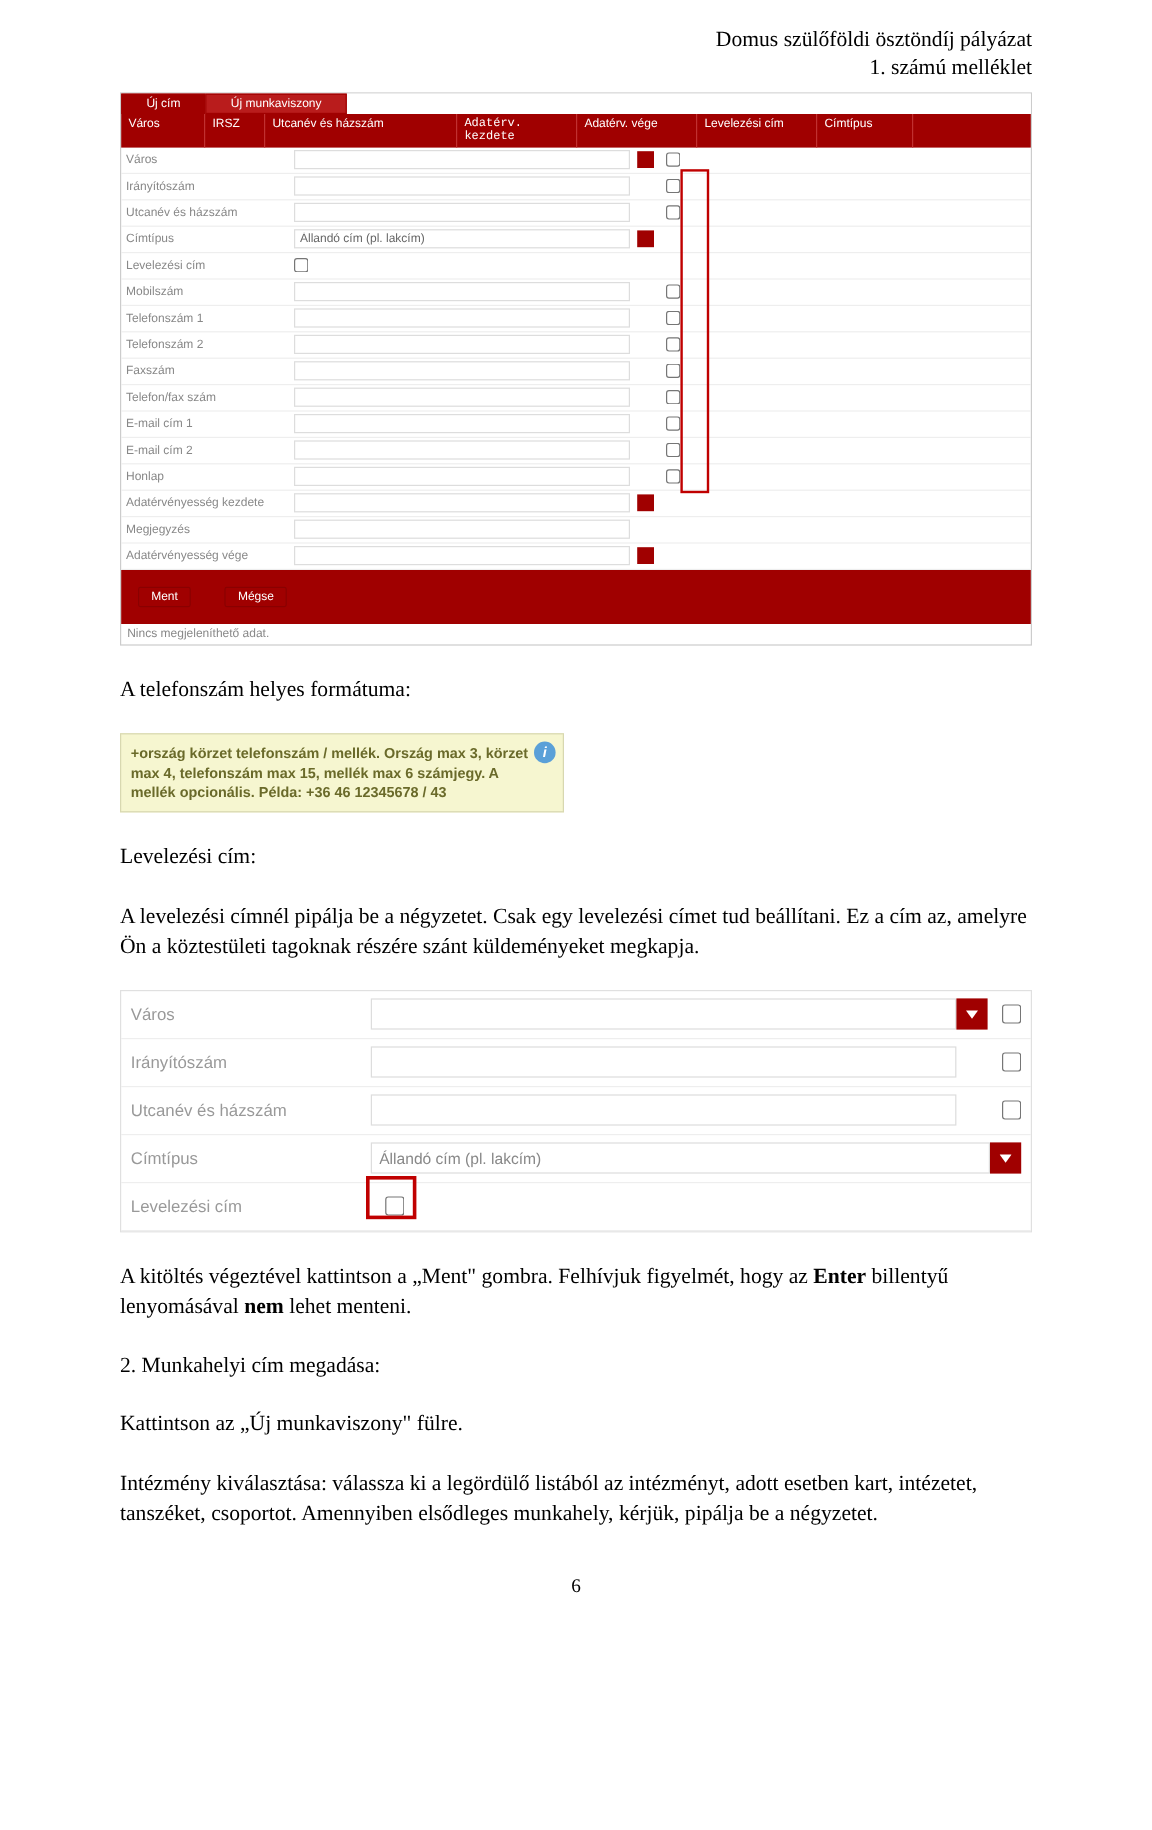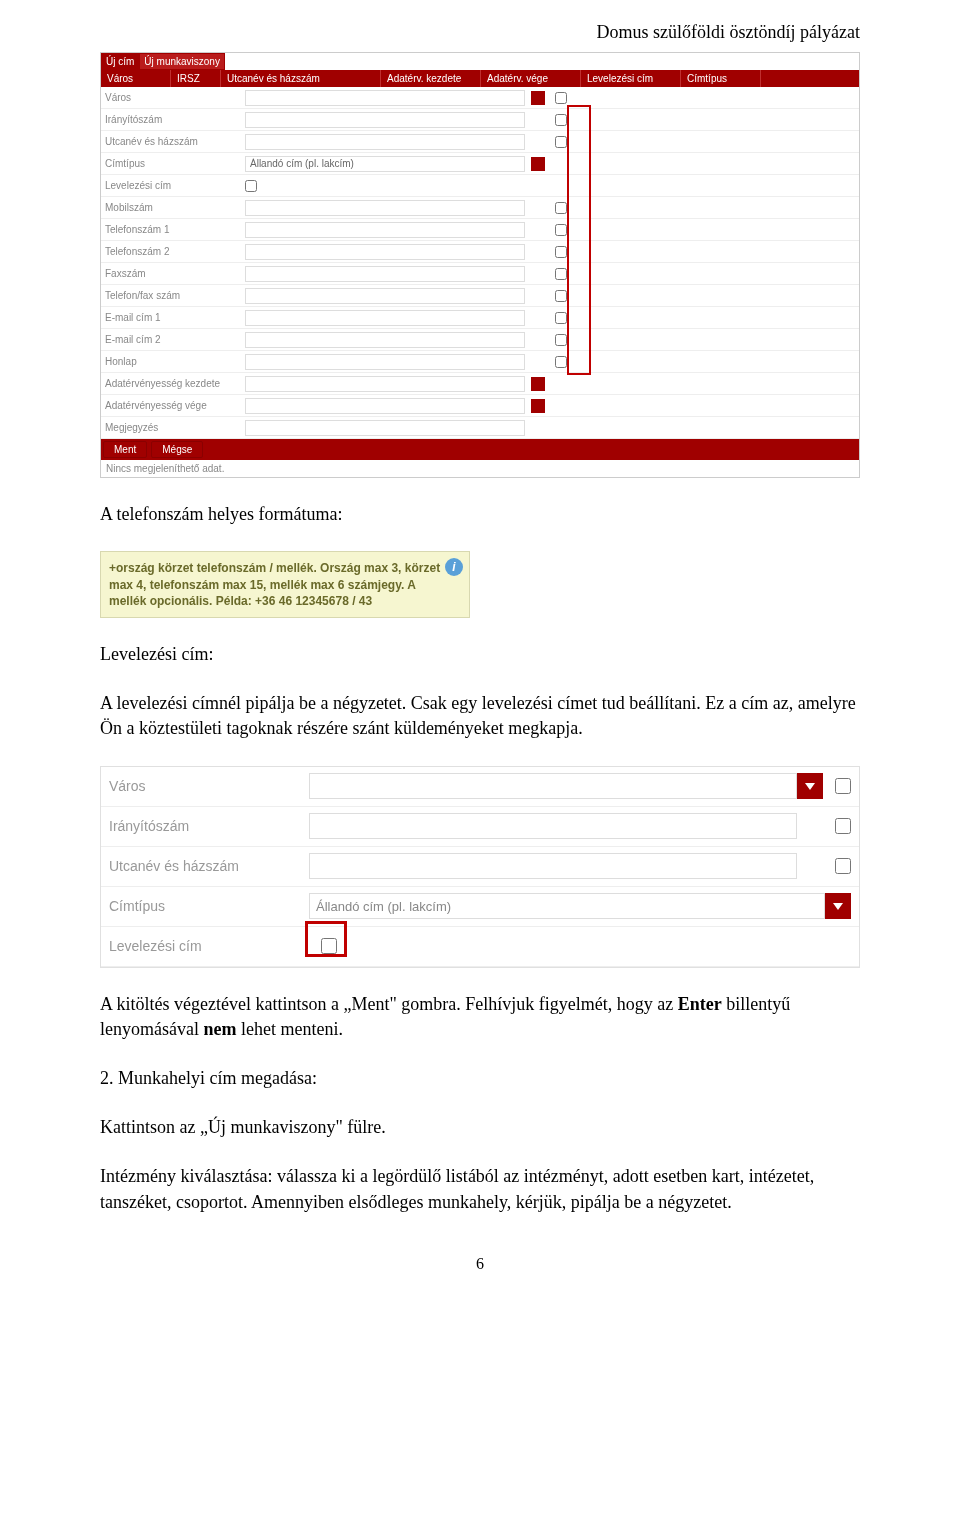--- a/index.html
+++ b/index.html
@@ -27,38 +27,38 @@
     font-size: 11px;
     color: #555;
     margin-bottom: 18px;
   }
   .tabs {
     display: flex;
     background: #fff;
   }
   .tab {
     font-size: 10px;
-    padding: 2px 4px;
+    padding: 2px 20px;
     border: 1px solid #a00000;
     background: #a00000;
     color: #fff;
   }
   .tab + .tab { margin-left: 0; }
   .colhdr {
     display: flex;
     background: #a00000;
     color: #fff;
     font-size: 10px;
   }
   .colhdr div {
     padding: 3px 6px;
     border-right: 1px solid #c03030;
   }
   .c1{width:70px;} .c2{width:50px;} .c3{width:160px;}
-  .c4{width:100px;} .c5{width:100px;} .c6{width:100px;} .c7{width:80px;}
+  .c4{width:100px;font-family:Liberation Mono, monospace;} .c5{width:100px;} .c6{width:100px;} .c7{width:80px;}
   .frmrow {
     display: flex;
     align-items: center;
     border-bottom: 1px solid #eee;
     min-height: 22px;
     padding: 2px 4px;
   }
   .frmlabel {
     width: 140px;
     color: #888;
@@ -98,21 +98,21 @@
     display: flex;
     background: #a00000;
   }
   .sbtn {
     background: #a00000;
     color: #fff;
     border: 1px solid #8a0000;
     border-radius: 2px;
     font-size: 10px;
     padding: 2px 10px;
-    margin: 2px;
+    margin: 14px;
     font-family: Verdana, Arial, sans-serif;
   }
   .nodata {
     font-size: 10px;
     color: #888;
     padding: 3px 5px;
   }
 
   
   .bodytext {
@@ -213,20 +213,21 @@
     margin-top: 40px;
   }
 </style>
 </head>
 <body>
 
 <div class="page">
 
   <div class="header-right">
     <div>Domus szülőföldi ösztöndíj pályázat</div>
+    <div>1. számú melléklet</div>
   </div>
 
   <div class="sshot">
     <div class="tabs">
       <div class="tab">Új cím</div>
       <div class="tab" style="background:#b91c1c;">Új munkaviszony</div>
     </div>
     <div class="colhdr">
       <div class="c1">Város</div>
       <div class="c2">IRSZ</div>
@@ -313,27 +314,27 @@
           <input class="frminput" style="">
           <div style="width:14px;margin-left:6px;"></div>
           <input type="checkbox" class="chk" style="">
         </div>
       <div class="frmrow">
           <div class="frmlabel">Adatérvényesség kezdete</div>
           <input class="frminput" style="">
           <div class="redsq"></div>
         </div>
       <div class="frmrow">
+          <div class="frmlabel">Megjegyzés</div>
+          <input class="frminput" style="">
+        </div>
+      <div class="frmrow">
           <div class="frmlabel">Adatérvényesség vége</div>
           <input class="frminput" style="">
           <div class="redsq"></div>
-        </div>
-      <div class="frmrow">
-          <div class="frmlabel">Megjegyzés</div>
-          <input class="frminput" style="">
         </div>
     </div>
     <div class="btnrow">
       <button class="sbtn">Ment</button>
       <button class="sbtn">Mégse</button>
     </div>
     <div class="nodata">Nincs megjeleníthető adat.</div>
   </div>
 
   <div class="bodytext">A telefonszám helyes formátuma:</div>

